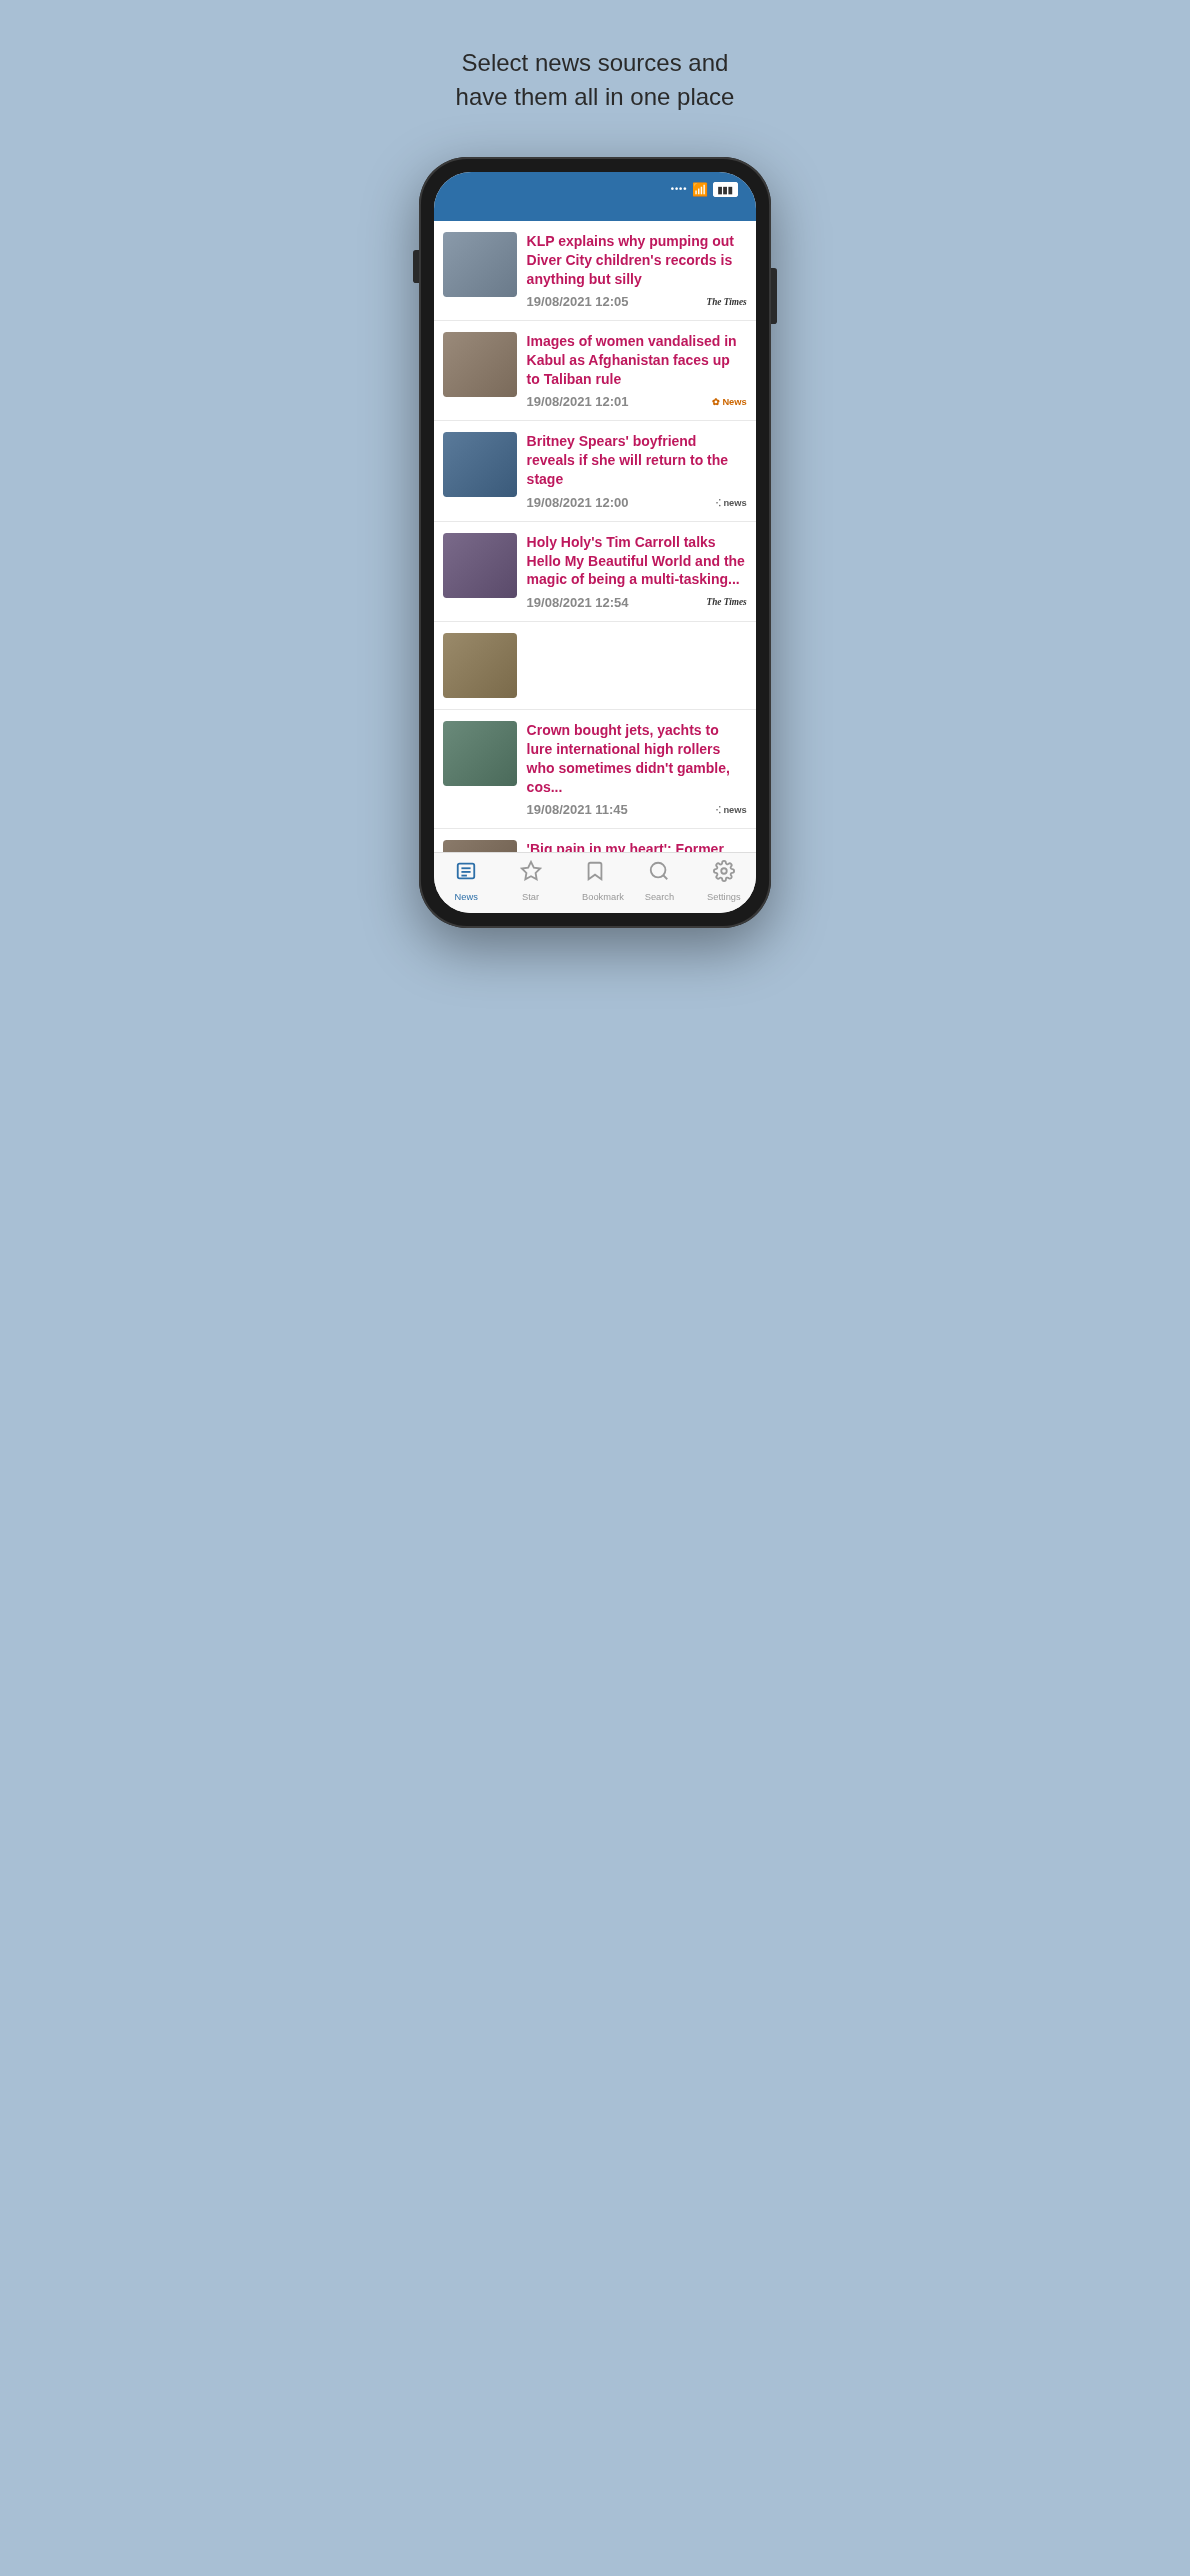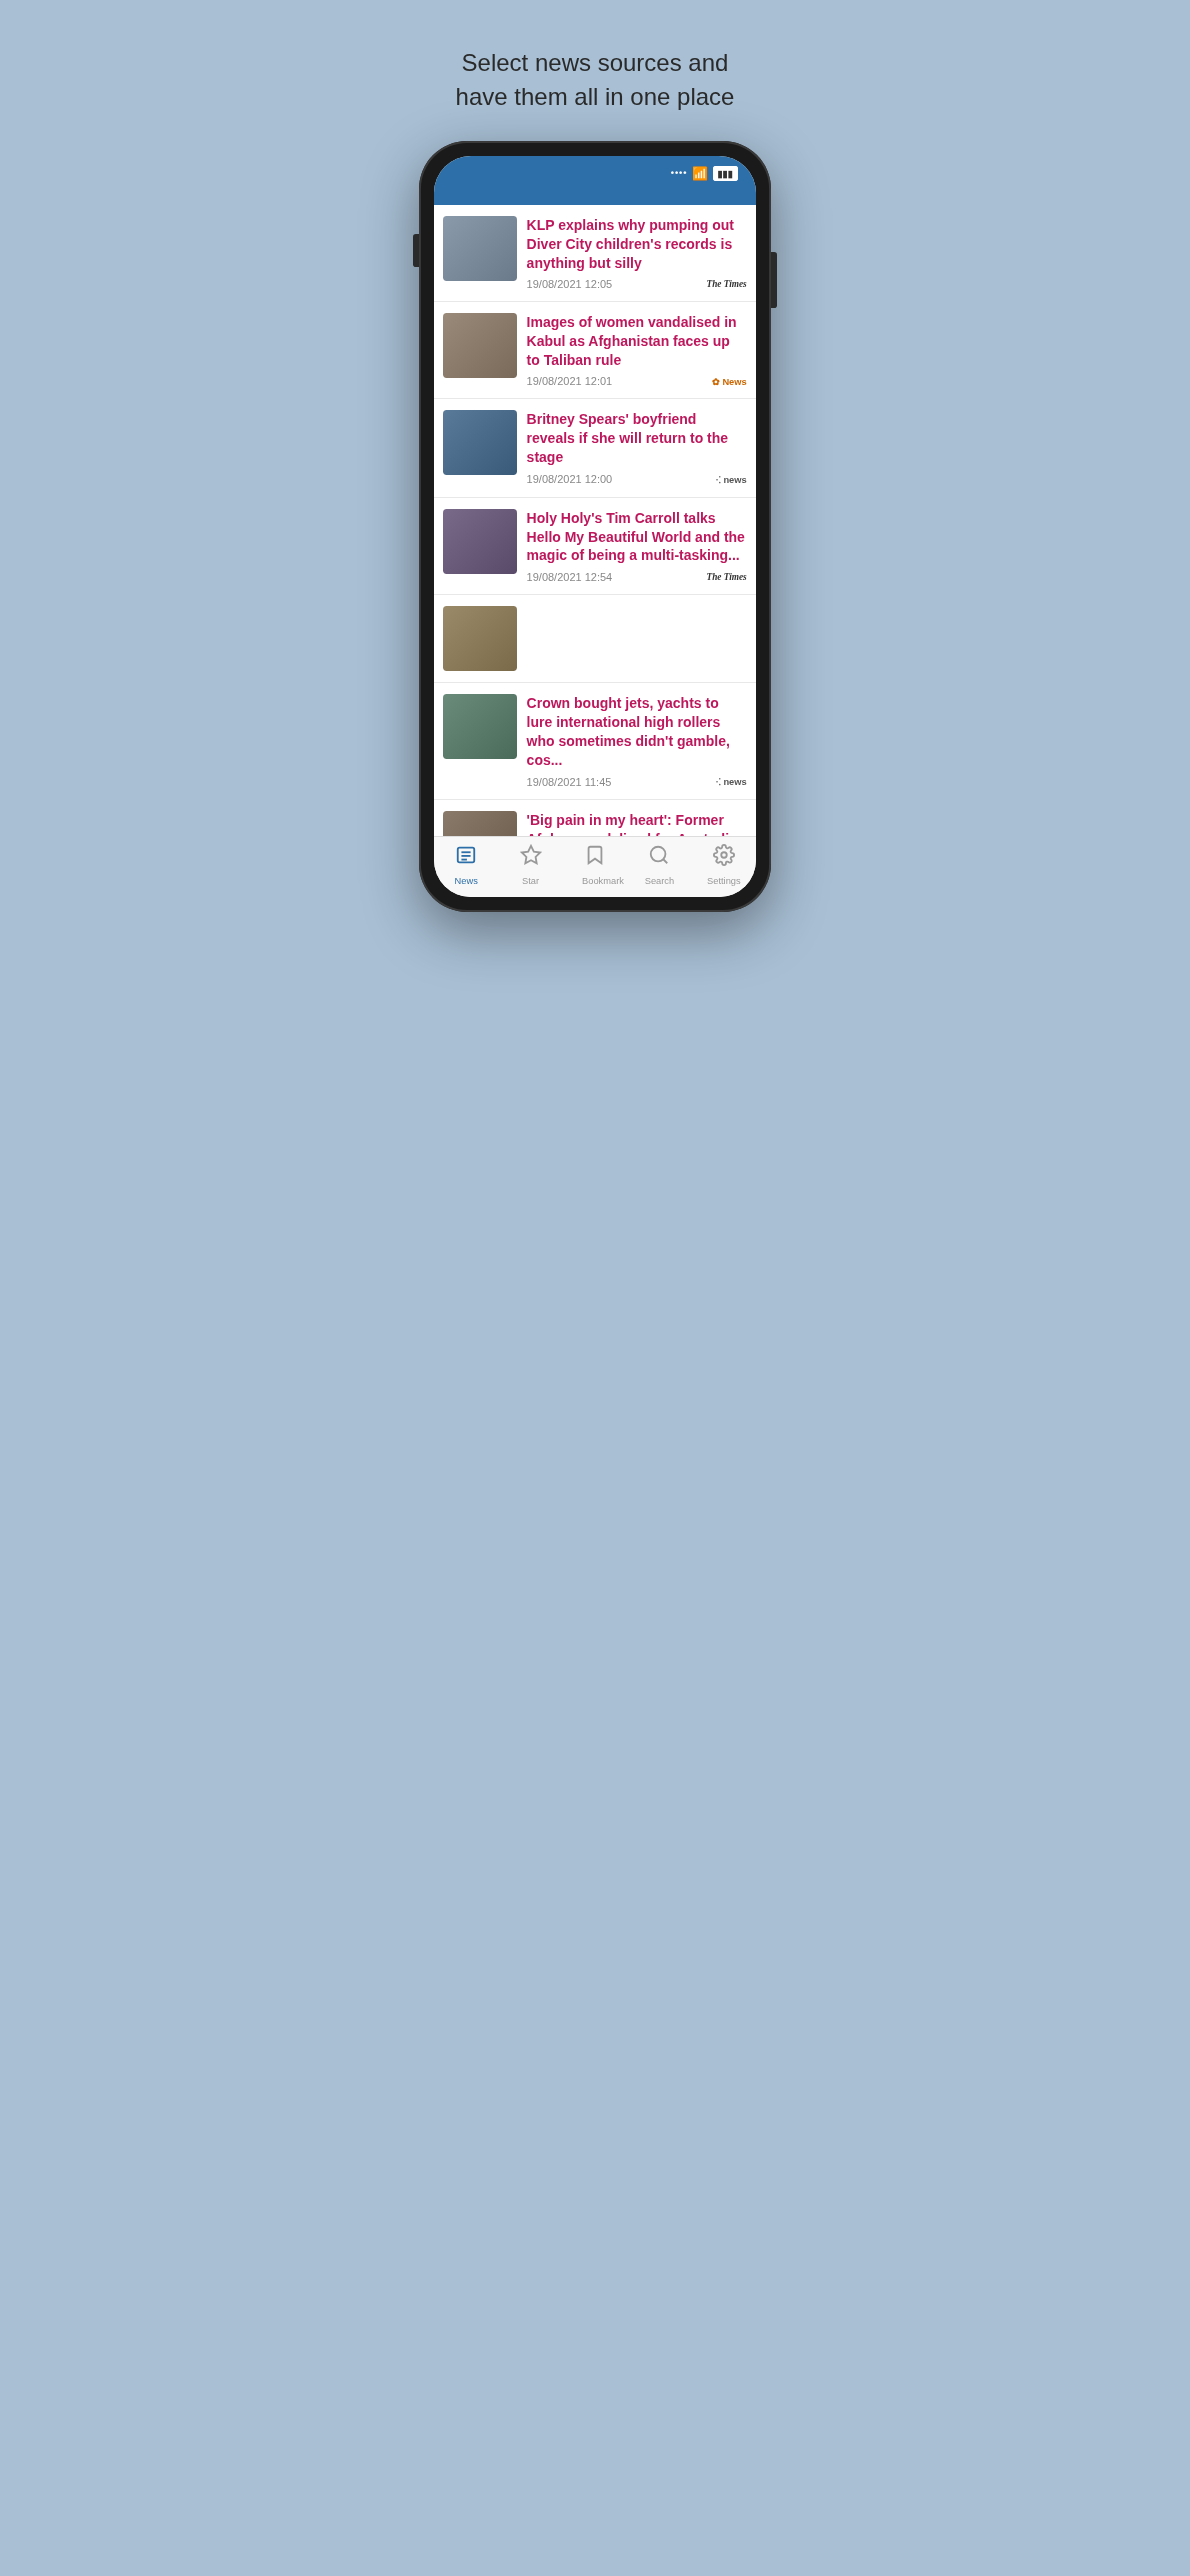--- a/index.html
+++ b/index.html
@@ -7,21 +7,21 @@
       background-color: #a8bfd4;
       display: flex;
       flex-direction: column;
       align-items: center;
       min-height: 100vh;
       font-family: -apple-system, BlinkMacSystemFont, 'Helvetica Neue', Arial, sans-serif;
       padding: 37px 18.5px 37px;
     }
     .page-header {
       text-align: center;
-      margin-bottom: 28px;
+      margin-bottom: 44px;
     }
     .page-title {
       font-size: 48px;
       font-weight: 900;
       color: #1a1a1a;
       line-height: 1.1;
     }
     .page-subtitle {
       font-size: 24px;
       color: #2a2a2a;
@@ -124,22 +124,23 @@
       color: #be185d;
       line-height: 1.35;
       margin-bottom: 5.6px;
     }
     .news-meta {
       display: flex;
       justify-content: space-between;
       align-items: center;
     }
     .news-date {
-      font-size: 11px;
+      font-size: 13px;
       color: #888;
+      font-weight: bold;
     }
     
     .tab-bar {
       background: #f8f8f8;
       border-top: 0.9px solid #ddd;
       display: flex;
       justify-content: space-around;
       padding: 7.4px 0 11px;
     }
     .tab-item {

